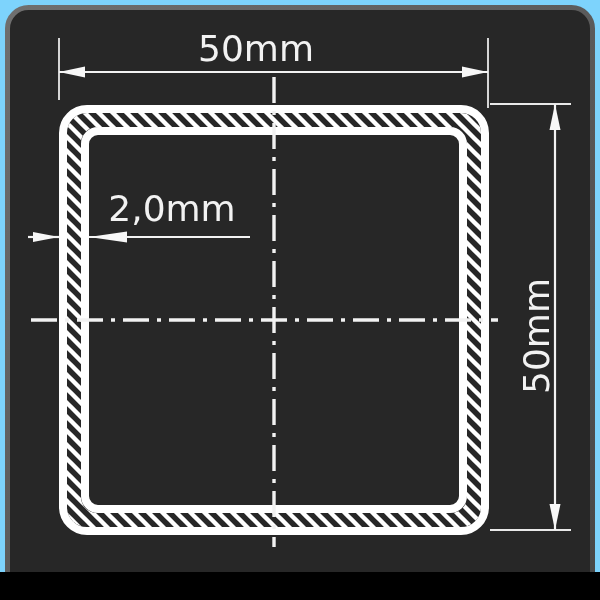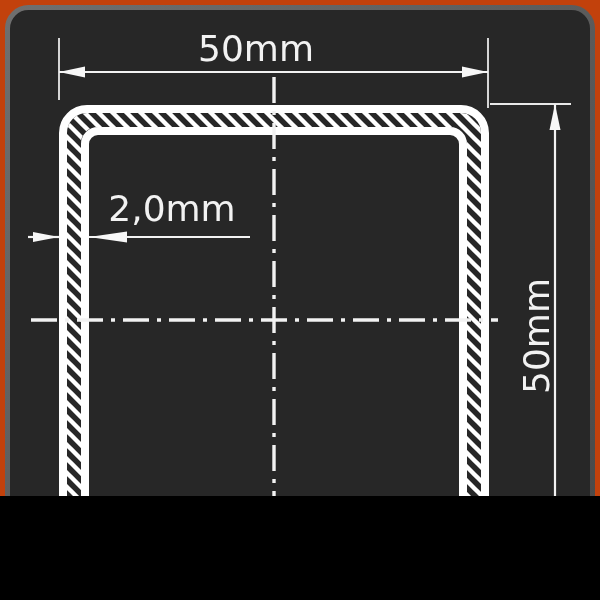--- a/index.html
+++ b/index.html
@@ -3,22 +3,22 @@
 <meta charset="utf-8">
 <style>
   html, body {
     margin: 0;
     padding: 0;
     background: #000000;
   }
   .stage {
     position: relative;
     width: 600px;
-    height: 496px;
-    background: #c2410c;
+    height: 572px;
+    background: #7dd3fc;
     overflow: hidden;
   }
   svg { display: block; }
   text {
     font-family: "DejaVu Sans", "Liberation Sans", sans-serif;
     fill: #f2f2f2;
   }
   .dim-label { font-size: 36px; }
   .thin  { stroke: #e9e9e9; stroke-width: 1.8; fill: none; }
   .dim   { stroke: #f2f2f2; stroke-width: 2.2; fill: none; }

